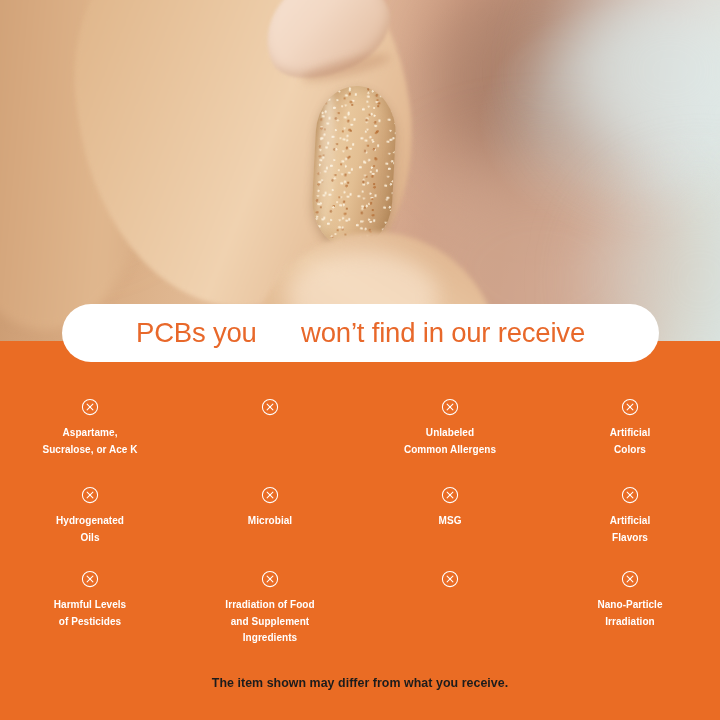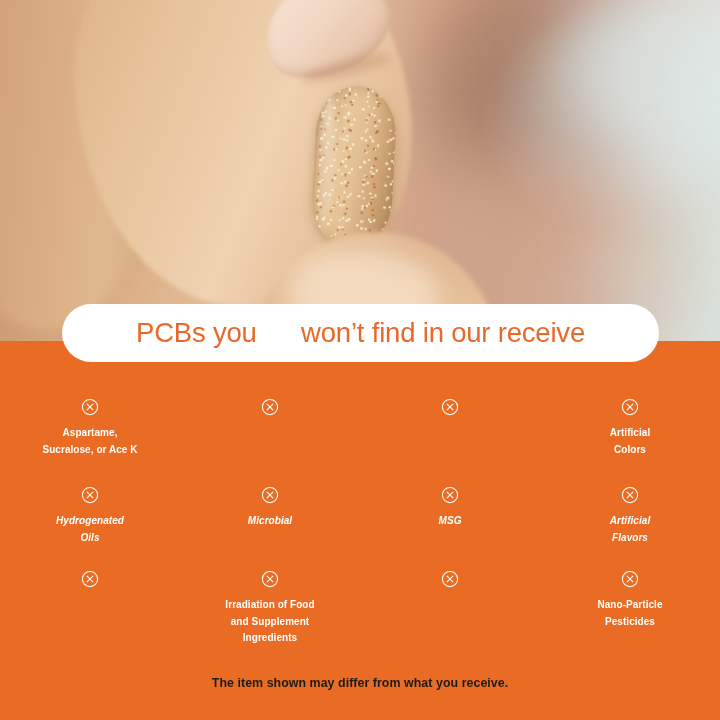--- a/index.html
+++ b/index.html
@@ -245,21 +245,21 @@
     row-gap: 0px;
   }
   .cell {
     display: flex;
     flex-direction: column;
     align-items: center;
     padding: 0 8px;
     box-sizing: border-box;
   }
   .row-1 .cell { height: 88px; }
-  .row-2 .cell { height: 84px; font-style: italic; }
+  .row-2 .cell { height: 84px; }
   .row-3 .cell { height: 86px; }
 
   .row {
     display: contents;
   }
 
   .x-icon {
     width: 18px;
     height: 18px;
     margin-top: 12px;
@@ -343,20 +343,22 @@
           </svg>
         </span>
       </div>
       <div class="cell">
         <span class="x-icon">
           <svg viewBox="0 0 18 18" width="18" height="18" aria-hidden="true">
             <circle cx="9" cy="9" r="7.6" fill="none" stroke="#ffffff" stroke-width="1.05"></circle>
             <path d="M6.1 6.1 L11.9 11.9 M11.9 6.1 L6.1 11.9" stroke="#ffffff" stroke-width="1.05" stroke-linecap="round"></path>
           </svg>
         </span>
+        <span class="cell-label">Unlabeled
+Common Allergens</span>
       </div>
       <div class="cell">
         <span class="x-icon">
           <svg viewBox="0 0 18 18" width="18" height="18" aria-hidden="true">
             <circle cx="9" cy="9" r="7.6" fill="none" stroke="#ffffff" stroke-width="1.05"></circle>
             <path d="M6.1 6.1 L11.9 11.9 M11.9 6.1 L6.1 11.9" stroke="#ffffff" stroke-width="1.05" stroke-linecap="round"></path>
           </svg>
         </span>
         <span class="cell-label">Artificial
 Colors</span>
@@ -405,20 +407,22 @@
     </div>
 
     <div class="row row-3">
       <div class="cell">
         <span class="x-icon">
           <svg viewBox="0 0 18 18" width="18" height="18" aria-hidden="true">
             <circle cx="9" cy="9" r="7.6" fill="none" stroke="#ffffff" stroke-width="1.05"></circle>
             <path d="M6.1 6.1 L11.9 11.9 M11.9 6.1 L6.1 11.9" stroke="#ffffff" stroke-width="1.05" stroke-linecap="round"></path>
           </svg>
         </span>
+        <span class="cell-label">Harmful Levels
+of Pesticides</span>
       </div>
       <div class="cell">
         <span class="x-icon">
           <svg viewBox="0 0 18 18" width="18" height="18" aria-hidden="true">
             <circle cx="9" cy="9" r="7.6" fill="none" stroke="#ffffff" stroke-width="1.05"></circle>
             <path d="M6.1 6.1 L11.9 11.9 M11.9 6.1 L6.1 11.9" stroke="#ffffff" stroke-width="1.05" stroke-linecap="round"></path>
           </svg>
         </span>
         <span class="cell-label">Irradiation of Food
 and Supplement
@@ -433,21 +437,21 @@
         </span>
       </div>
       <div class="cell">
         <span class="x-icon">
           <svg viewBox="0 0 18 18" width="18" height="18" aria-hidden="true">
             <circle cx="9" cy="9" r="7.6" fill="none" stroke="#ffffff" stroke-width="1.05"></circle>
             <path d="M6.1 6.1 L11.9 11.9 M11.9 6.1 L6.1 11.9" stroke="#ffffff" stroke-width="1.05" stroke-linecap="round"></path>
           </svg>
         </span>
         <span class="cell-label">Nano-Particle
-Pesticides</span>
+Irradiation</span>
       </div>
     </div>
 
   </div>
 
   <div class="disclaimer">The item shown may differ from what you receive.</div>
 
 </div>
 
 </body></html>

